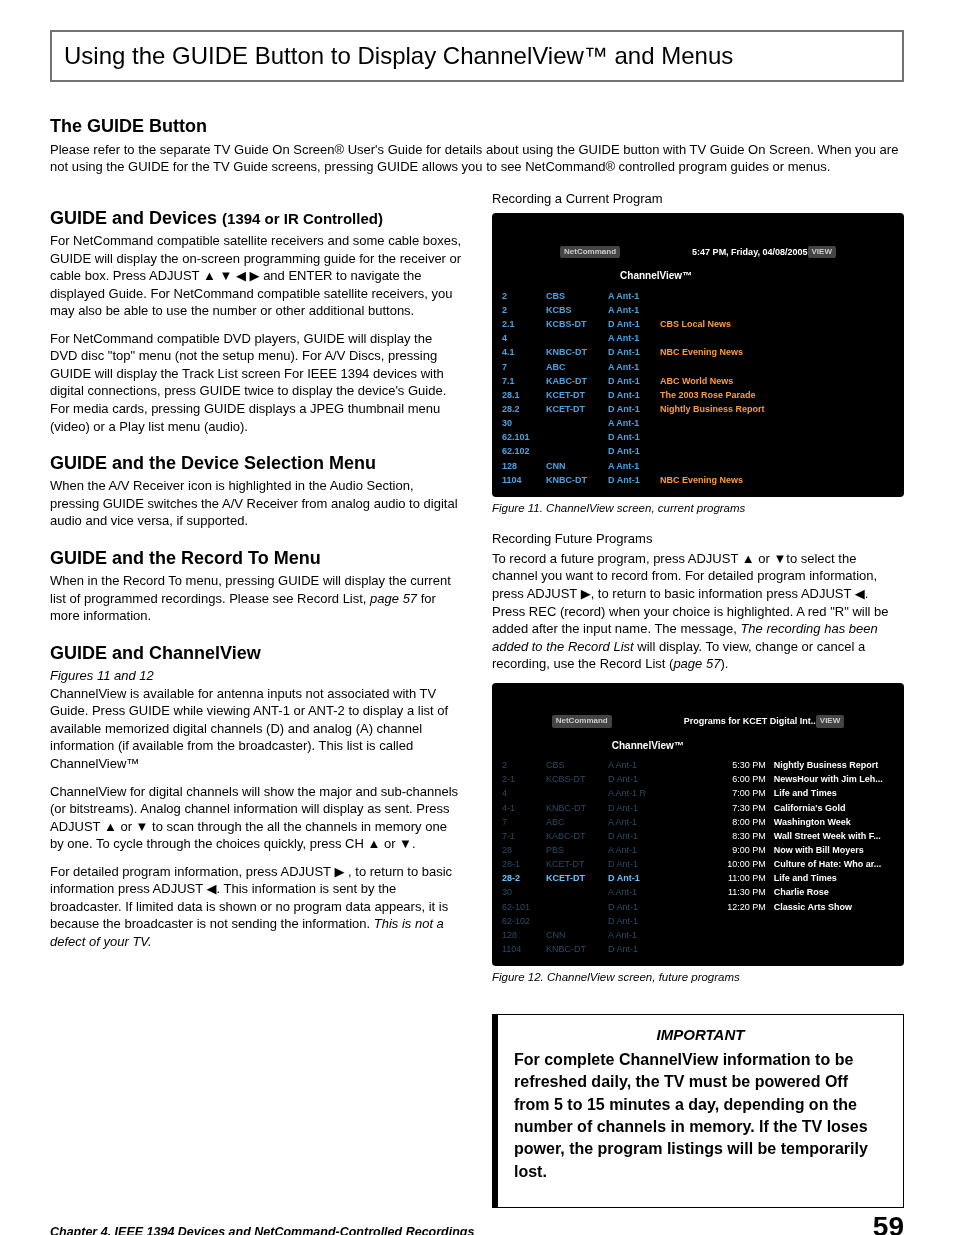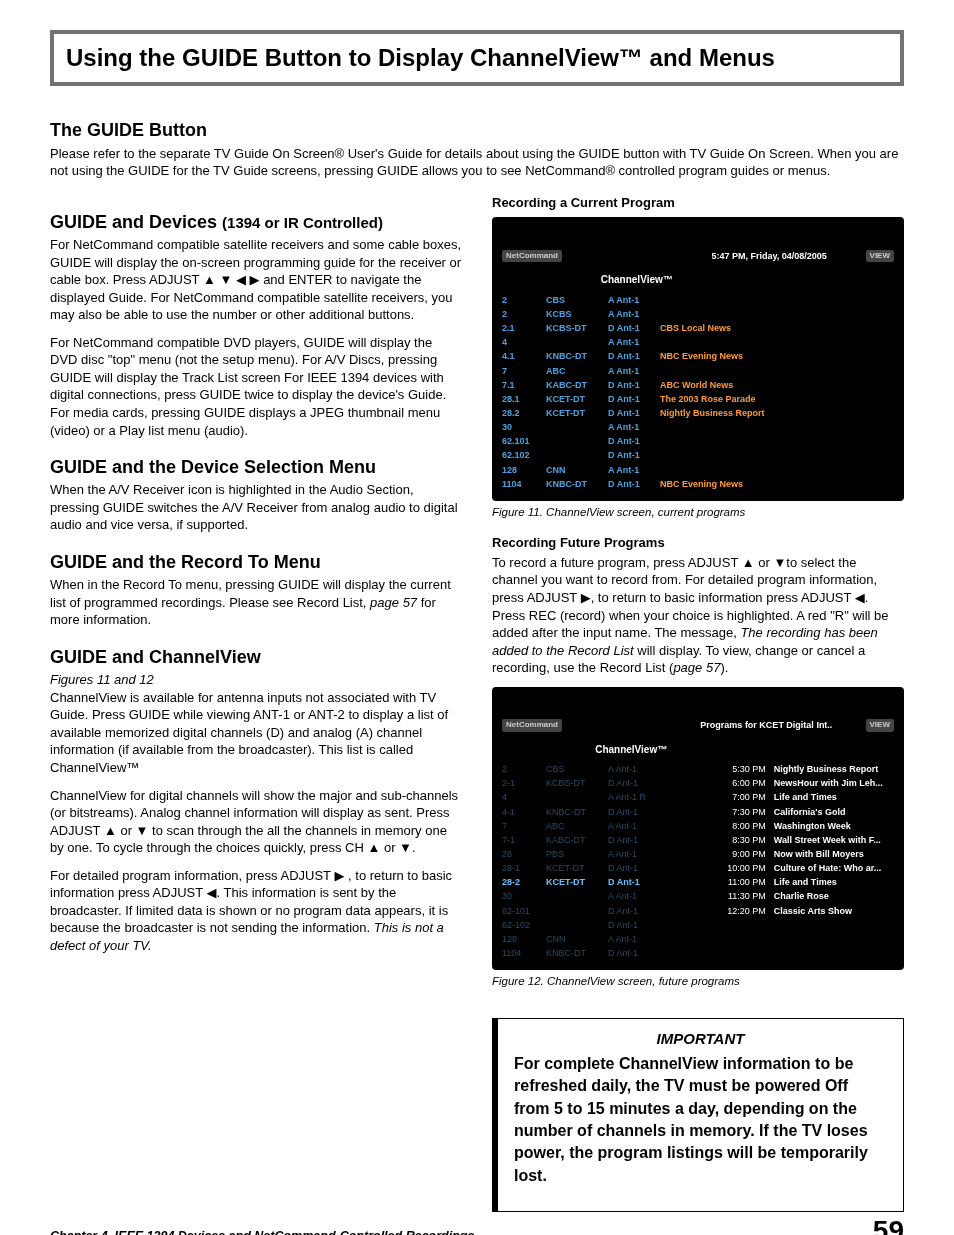--- a/index.html
+++ b/index.html
@@ -8,22 +8,22 @@
     background: #fff;
     color: #000;
     width: 954px;
     margin: 0 auto;
     padding: 30px 50px 30px 50px;
     font-size: 13px;
     line-height: 1.35;
   }
   h1 {
     font-size: 24px;
-    font-weight: bold;
-    border: 4px solid #737373;
+    font-weight: normal;
+    border: 2px solid #737373;
     padding: 8px 12px;
     margin-bottom: 32px;
   }
   h2 {
     font-size: 18px;
     font-weight: bold;
     margin-bottom: 2px;
     margin-top: 16px;
   }
   h2 .subhead {
@@ -42,21 +42,21 @@
   .cv-box {
     background: #000;
     color: #fff;
     border-radius: 4px;
     padding: 8px 10px 10px 10px;
     font-size: 9px;
     margin: 6px 0 4px 0;
   }
   .cv-head {
     display: flex;
-    justify-content: space-between;
+    justify-content: center;
     align-items: center;
     font-weight: bold;
     margin-bottom: 6px;
   }
   .cv-head .nc, .cv-head .vw {
     background: #444;
     padding: 1px 4px;
     border-radius: 2px;
     font-size: 8px;
     color:#ccc;
@@ -78,21 +78,21 @@
   .cv-row.hl .c1,.cv-row.hl .c2,.cv-row.hl .c3 { color:#66c2ff; }
   .fig2 .cv-row .pc1 { width:54px; color:#fff; text-align:right; padding-right:2px;}
   .fig2 .cv-row .pc2 { flex:1; color:#fff; font-weight:bold;}
   .fig-caption {
     font-style: italic;
     font-size: 11.5px;
     margin-bottom: 14px;
   }
   h3 {
     font-size: 13px;
-    font-weight: bold;
+    font-weight: normal;
     margin-top: 12px;
     margin-bottom: 2px;
   }
   .important-box {
     border: 1px solid #000;
     border-left: 6px solid #000;
     padding: 10px 16px 24px 16px;
     margin-top: 28px;
   }
   .important-box .imp-title {

